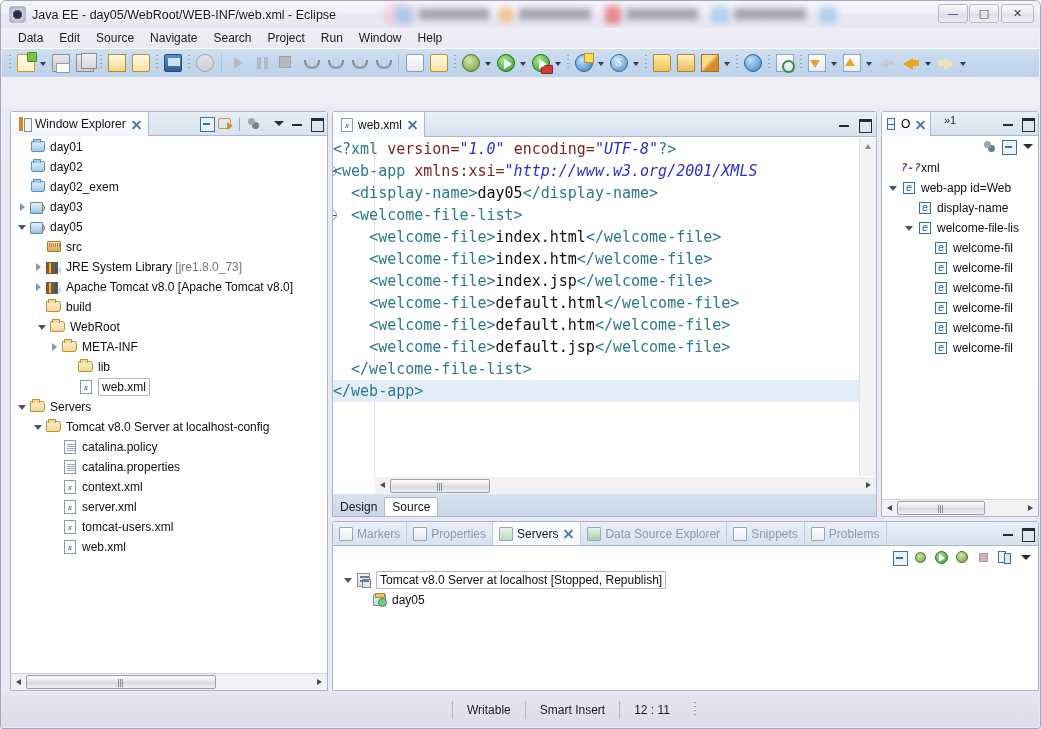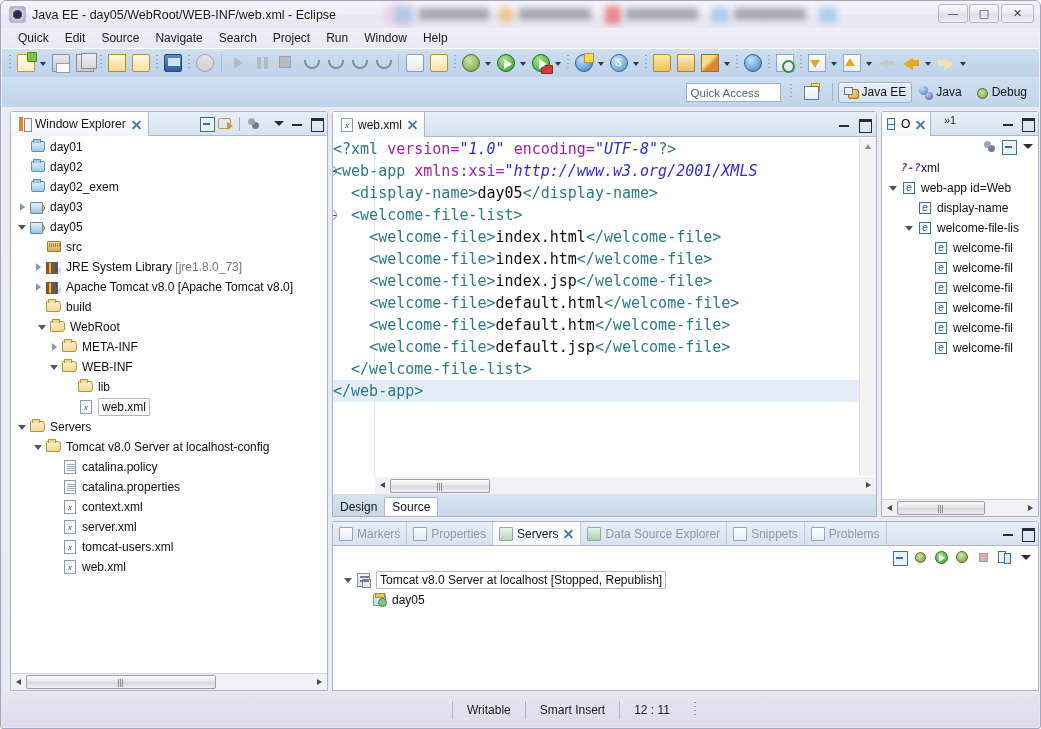--- a/index.html
+++ b/index.html
@@ -274,21 +274,21 @@
   }
   .marker-col { position:absolute; left:0; top:0; width:12px; bottom:0; background:#fff;}
   .cline { height:22px; position:relative; font-family:"DejaVu Sans Mono", monospace; font-size:15px; line-height:22px; white-space:pre; }
   .fold {
     position:absolute; left:36px; top:6px; width:10px;height:10px;border:1px solid #7f8f9f; border-radius:50%;
     background:#fff;
   }
   .fold:after{content:"";position:absolute;left:2px;top:4px;width:6px;height:1px;background:#4a5663;}
   .curline-bg { position:absolute; left:42px; right:17px; height:22px; background:#e4eefb; }
   .tagc { color:#2b7a8c; }
-  .attrn { color:#a21caf; }
+  .attrn { color:#7f1d1d; }
   .attrv { color:#2b2bd6; font-style:italic; }
   .pi { color:#2b7a8c; }
   .txtc { color:#111111; }
   .vscroll {
     position:absolute; right:0; top:0; width:17px; bottom:0;
     background:#f3f3f6; border-left:1px solid #e0e0e5;
   }
   .vs-arrow{position:absolute;left:1px;width:15px;height:15px;}
   .vs-arrow.up{top:1px;}
   .vs-arrow.up:after{content:"";position:absolute;left:4px;top:5px;border-left:3.5px solid transparent;border-right:3.5px solid transparent;border-bottom:5px solid #8d8d96;}
@@ -366,21 +366,21 @@
     </div>
     <div class="win-btn" id="btn-max">
       <span>□</span>
     </div>
     <div class="win-btn" id="btn-close">
       <span>✕</span>
     </div>
   </div>
 
   <div id="menubar">
-    <div class="menu-item">Quick</div>
+    <div class="menu-item">Data</div>
     <div class="menu-item">Edit</div>
     <div class="menu-item">Source</div>
     <div class="menu-item">Navigate</div>
     <div class="menu-item">Search</div>
     <div class="menu-item">Project</div>
     <div class="menu-item">Run</div>
     <div class="menu-item">Window</div>
     <div class="menu-item">Help</div>
   </div>
 
@@ -496,40 +496,20 @@
     <div class="tbtn">
         <i class="ic ic-backy"></i>
       </div>
     <div class="tarrow"></div>
     <div class="tbtn">
         <i class="ic ic-fwdy"></i>
       </div>
     <div class="tarrow"></div>
   </div>
 
-  <div id="qarow">
-    <div id="quick-access" placeholder="Quick Access">
-      <span>Quick Access</span>
-    </div>
-    <div class="tdots"></div>
-    <div id="persp-open"></div>
-    <div class="persp-sep"></div>
-    <div class="persp-btn active">
-      <span class="pic pic-javaee"></span>
-      <span>Java EE</span>
-    </div>
-    <div class="persp-btn">
-      <span class="pic pic-java"></span>
-      <span>Java</span>
-    </div>
-    <div class="persp-btn">
-      <span class="pic pic-debug"></span>
-      <span>Debug</span>
-    </div>
-  </div>
 
   <div id="workarea">
 
     <div id="pkg-panel">
       <div class="view-tabrow">
         <div class="view-tab">
           <span class="vt-icon vt-pkgexp"></span>
           <span>Window Explorer</span>
           <span class="vt-close"></span>
         </div>
@@ -613,27 +593,20 @@
               <i class="i-folderyel"></i>
             </span>
             <span class="tlabel">WebRoot</span>
           </div>
           <div class="trow" style="padding-left: 38px;">
             <span class="twist closed"></span>
             <span class="ticon">
               <i class="i-folderyel"></i>
             </span>
             <span class="tlabel">META-INF</span>
-          </div>
-          <div class="trow" style="padding-left: 38px;">
-            <span class="twist open"></span>
-            <span class="ticon">
-              <i class="i-folderyel"></i>
-            </span>
-            <span class="tlabel">WEB-INF</span>
           </div>
           <div class="trow" style="padding-left: 54px;">
             <span class="twist "></span>
             <span class="ticon">
               <i class="i-folderyel"></i>
             </span>
             <span class="tlabel">lib</span>
           </div>
           <div class="trow sel" style="padding-left: 54px;">
             <span class="twist "></span>

